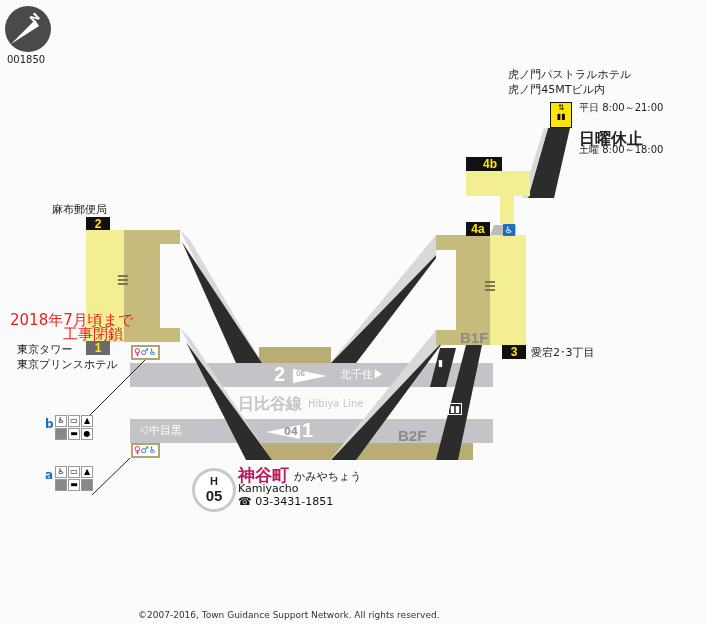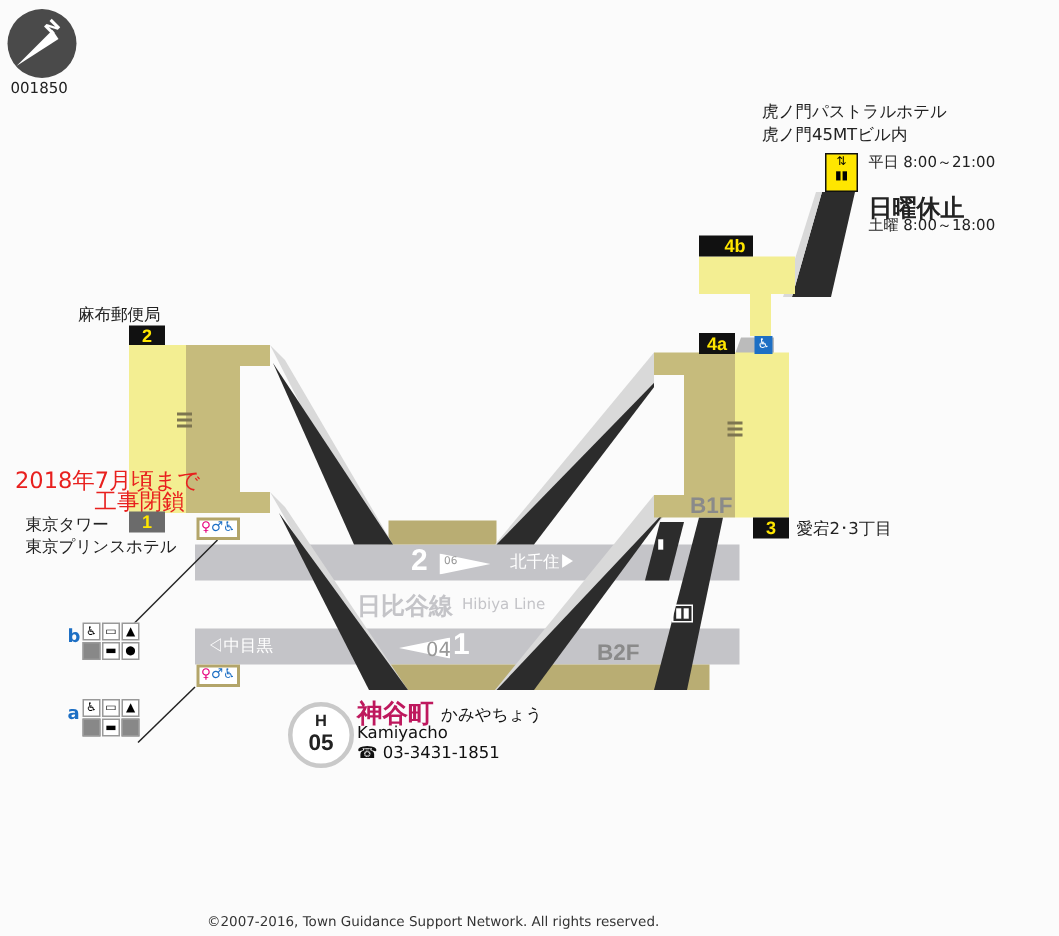--- a/index.html
+++ b/index.html
@@ -91,21 +91,21 @@
 </div>
 <div class="abs" style="left:296px;top:370px;font-size:7px;color:#999;">06</div>
 <div class="abs trackTxt" style="left:340px;top:367px;font-size:11px;font-weight:normal;">北千住▶</div>
 
 <div class="abs trackTxt" style="left:138px;top:423px;font-size:11px;font-weight:normal;">◁中目黒</div>
 <div class="abs" style="left:266px;top:424px;">
   <svg width="34" height="14">
       <polygon points="34,0 0,7 34,14" fill="#fff"></polygon>
     </svg>
 </div>
-<div class="abs" style="left:284px;top:426px;font-size:13px;color:#999;">04</div>
+<div class="abs" style="left:284px;top:426px;font-size:10px;color:#999;font-weight:bold;">04</div>
 <div class="abs trackTxt" style="left:302px;top:419px;font-size:20px;">1</div>
 
 <div class="abs" style="left:238px;top:394px;font-size:16px;color:#c4c4c8;font-weight:bold;">日比谷線</div>
 <div class="abs" style="left:308px;top:398px;font-size:10px;color:#c4c4c8;">Hibiya Line</div>
 <div class="abs floor" style="left:398px;top:427px;">B2F</div>
 
 <div class="abs khaki" style="left:436px;top:235px;width:54px;height:110px;"></div>
 <div class="abs" style="left:436px;top:250px;width:20px;height:80px;background:#fbfbfb;"></div>
 <div class="abs yellow" style="left:490px;top:235px;width:36px;height:110px;"></div>
 <div class="abs stair-lines" style="left:485px;top:279px;">

